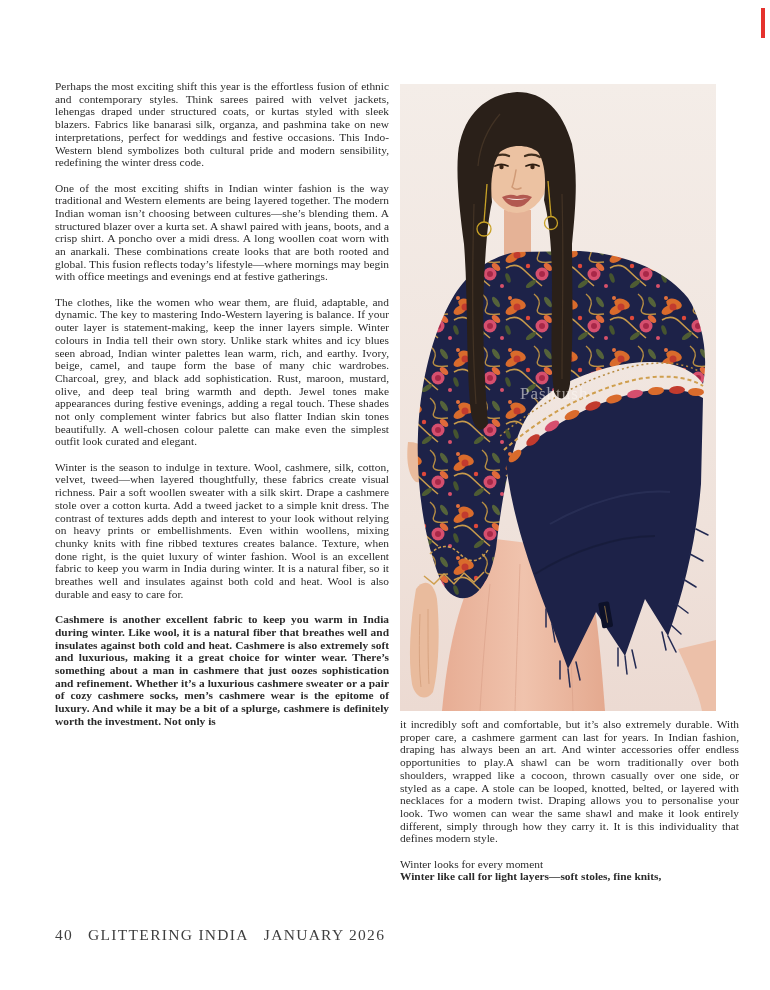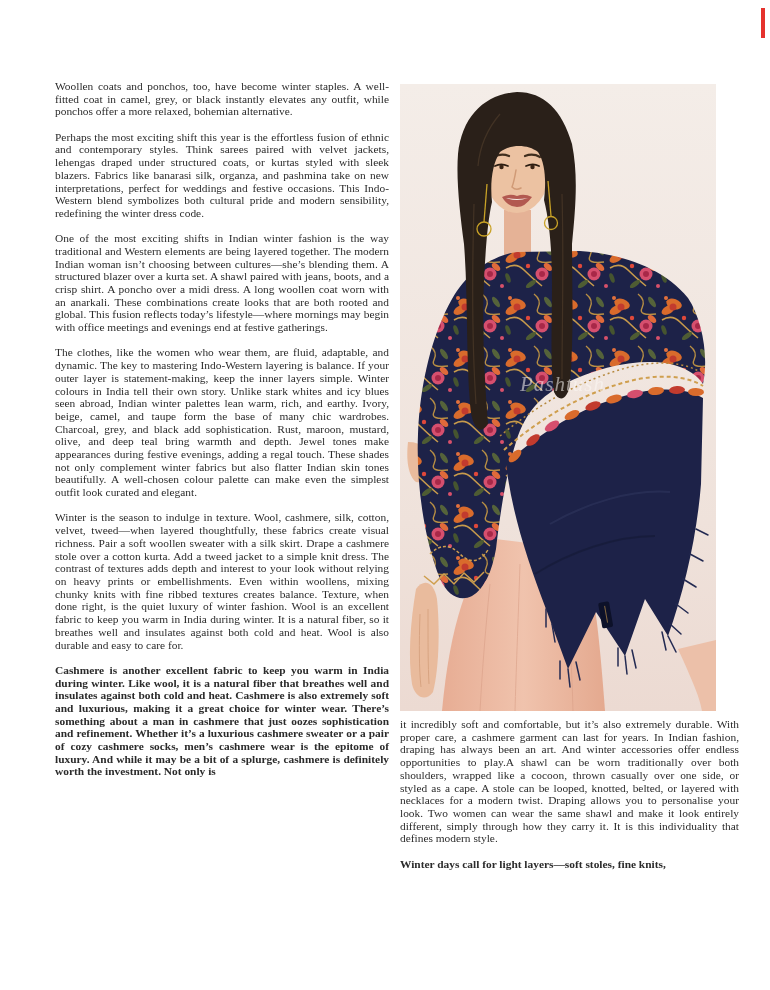--- a/index.html
+++ b/index.html
@@ -17,40 +17,39 @@
   .col p:last-child { margin-bottom:0;font-weight:bold; }
 
   .left-col  { position:absolute; left:55px;  top:80px;  width:334px; }
   .right-col { position:absolute; left:400px; top:718px; width:339px; }
   .right-col .subhead { margin-bottom:0; }
   .right-col .cont    { margin-bottom:0; }
 
   .photo-figure { position:absolute; left:400px; top:84px; width:316px; height:627px; margin:0; }
   .photo-figure svg { display:block; }
   .watermark {
-    position:absolute; left:120px; top:288px;
-    font-style:italic; font-size:21px; letter-spacing:1px;
+    position:absolute; left:120px; top:300px;
+    font-size:17px; letter-spacing:1px;
     color:rgba(252,248,244,0.55); pointer-events:none;
   }
 
   .page-footer {
     position:absolute; left:55px; top:926px;
     font-size:15.5px; color:#3f3f3f; letter-spacing:1.3px;
     display:flex; gap:15px; align-items:baseline;
   }
 </style>
 </head>
 <body>
 
 <div class="page">
 
   <div class="edge-mark" style="background: rgb(229, 50, 45);"></div>
 
   <div class="col left-col">
-    <p>Woollen coats and ponchos, too, have become winter staples. A well-fitted coat in camel, grey, or black instantly elevates any outfit, while ponchos offer a more relaxed, bohemian alternative.</p>
     <p>Perhaps the most exciting shift this year is the effortless fusion of ethnic and contemporary styles. Think sarees paired with velvet jackets, lehengas draped under structured coats, or kurtas styled with sleek blazers. Fabrics like banarasi silk, organza, and pashmina take on new interpretations, perfect for weddings and festive occasions. This Indo-Western blend symbolizes both cultural pride and modern sensibility, redefining the winter dress code.</p>
     <p>One of the most exciting shifts in Indian winter fashion is the way traditional and Western elements are being layered together. The modern Indian woman isn’t choosing between cultures—she’s blending them. A structured blazer over a kurta set. A shawl paired with jeans, boots, and a crisp shirt. A poncho over a midi dress. A long woollen coat worn with an anarkali. These combinations create looks that are both rooted and global. This fusion reflects today’s lifestyle—where mornings may begin with office meetings and evenings end at festive gatherings.</p>
     <p>The clothes, like the women who wear them, are fluid, adaptable, and dynamic. The key to mastering Indo-Western layering is balance. If your outer layer is statement-making, keep the inner layers simple. Winter colours in India tell their own story. Unlike stark whites and icy blues seen abroad, Indian winter palettes lean warm, rich, and earthy. Ivory, beige, camel, and taupe form the base of many chic wardrobes. Charcoal, grey, and black add sophistication. Rust, maroon, mustard, olive, and deep teal bring warmth and depth. Jewel tones make appearances during festive evenings, adding a regal touch. These shades not only complement winter fabrics but also flatter Indian skin tones beautifully. A well-chosen colour palette can make even the simplest outfit look curated and elegant.</p>
     <p>Winter is the season to indulge in texture. Wool, cashmere, silk, cotton, velvet, tweed—when layered thoughtfully, these fabrics create visual richness. Pair a soft woollen sweater with a silk skirt. Drape a cashmere stole over a cotton kurta. Add a tweed jacket to a simple knit dress. The contrast of textures adds depth and interest to your look without relying on heavy prints or embellishments. Even within woollens, mixing chunky knits with fine ribbed textures creates balance. Texture, when done right, is the quiet luxury of winter fashion. Wool is an excellent fabric to keep you warm in India during winter. It is a natural fiber, so it breathes well and insulates against both cold and heat. Wool is also durable and easy to care for.</p>
     <p>Cashmere is another excellent fabric to keep you warm in India during winter. Like wool, it is a natural fiber that breathes well and insulates against both cold and heat. Cashmere is also extremely soft and luxurious, making it a great choice for winter wear. There’s something about a man in cashmere that just oozes sophistication and refinement. Whether it’s a luxurious cashmere sweater or a pair of cozy cashmere socks, men’s cashmere wear is the epitome of luxury. And while it may be a bit of a splurge, cashmere is definitely worth the investment. Not only is</p>
   </div>
 
   <figure class="photo-figure">
     <svg viewBox="0 0 316 627" width="316" height="627" role="img">
       <defs>
@@ -198,17 +197,23 @@
         <circle cx="84" cy="145" r="7"></circle>
         <line x1="148" y1="97" x2="151" y2="132"></line>
         <circle cx="151" cy="139" r="6.5"></circle>
       </g>
     </svg>
     <div class="watermark">Pashtush</div>
   </figure>
 
   <div class="col right-col">
     <p>it incredibly soft and comfortable, but it’s also extremely durable. With proper care, a cashmere garment can last for years. In Indian fashion, draping has always been an art. And winter accessories offer endless opportunities to play.A shawl can be worn traditionally over both shoulders, wrapped like a cocoon, thrown casually over one side, or styled as a cape. A stole can be looped, knotted, belted, or layered with necklaces for a modern twist. Draping allows you to personalise your look. Two women can wear the same shawl and make it look entirely different, simply through how they carry it. It is this individuality that defines modern style.</p>
-    <p class="cont">Winter days call for light layers—soft stoles, fine knits,</p>
+    <p class="subhead">Winter looks for every moment</p>
+    <p class="cont">Winter like call for light layers—soft stoles, fine knits,</p>
   </div>
 
+  <footer class="page-footer">
+    <span>40</span>
+    <span>GLITTERING INDIA</span>
+    <span>JANUARY 2026</span>
+  </footer>
 
 </div>
 
 </body></html>

